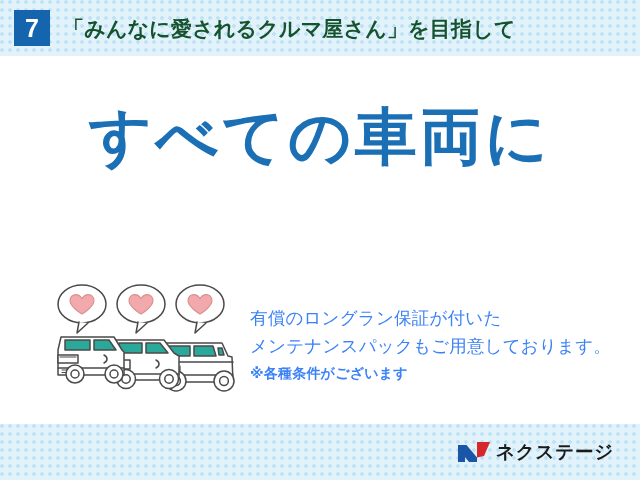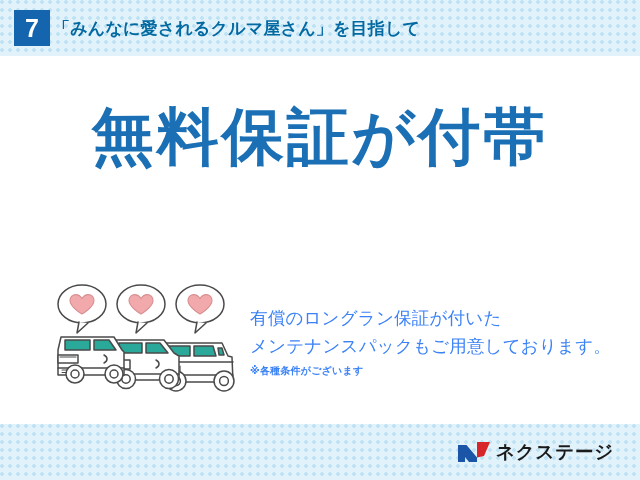--- a/index.html
+++ b/index.html
@@ -61,23 +61,23 @@
     align-items: center;
     justify-content: center;
     font-size: 25px;
     font-weight: bold;
     line-height: 1;
     flex: 0 0 auto;
     font-family: "Liberation Sans", sans-serif;
     letter-spacing: 0;
   }
   .header-title {
-    margin-left: 3px;
-    color: #0369a1;
-    font-size: 17px;
+    margin-left: 13px;
+    color: #14532d;
+    font-size: 21px;
     font-weight: bold;
     letter-spacing: 0.2px;
     white-space: nowrap;
     line-height: 1;
   }
 
   
   .headline {
     position: absolute;
     left: 0;
@@ -120,21 +120,21 @@
   .copy-line {
     display: block;
     font-size: 17.5px;
     line-height: 1.62;
     letter-spacing: 0.2px;
     white-space: nowrap;
     font-weight: normal;
   }
   .copy-note {
     display: block;
-    font-size: 10px;
+    font-size: 14px;
     line-height: 1.7;
     letter-spacing: 0.2px;
     white-space: nowrap;
     font-weight: bold;
     padding-top: 1px;
   }
 
   
   .footer-inner {
     position: absolute;
@@ -173,21 +173,21 @@
 <div class="banner">
 
   <div class="dot-band header-band"></div>
 
   <div class="header-inner">
     <div class="num-badge">7</div>
     <div class="header-title">「みんなに愛されるクルマ屋さん」を目指して</div>
   </div>
 
   <div class="headline">
-    <span class="line">無料保証が付帯</span>
+    <span class="line">すべての車両に</span>
   </div>
 
   <div class="content-row">
 
     <div class="cars-wrap">
       <svg class="cars-illustration" width="188" height="116" viewBox="0 0 188 116">
         <g fill="none" stroke="#4a4a4a" stroke-width="1.5" stroke-linejoin="round" stroke-linecap="round">
 
           <g>
             <ellipse cx="30" cy="22" rx="24" ry="19" fill="#ffffff"></ellipse>

